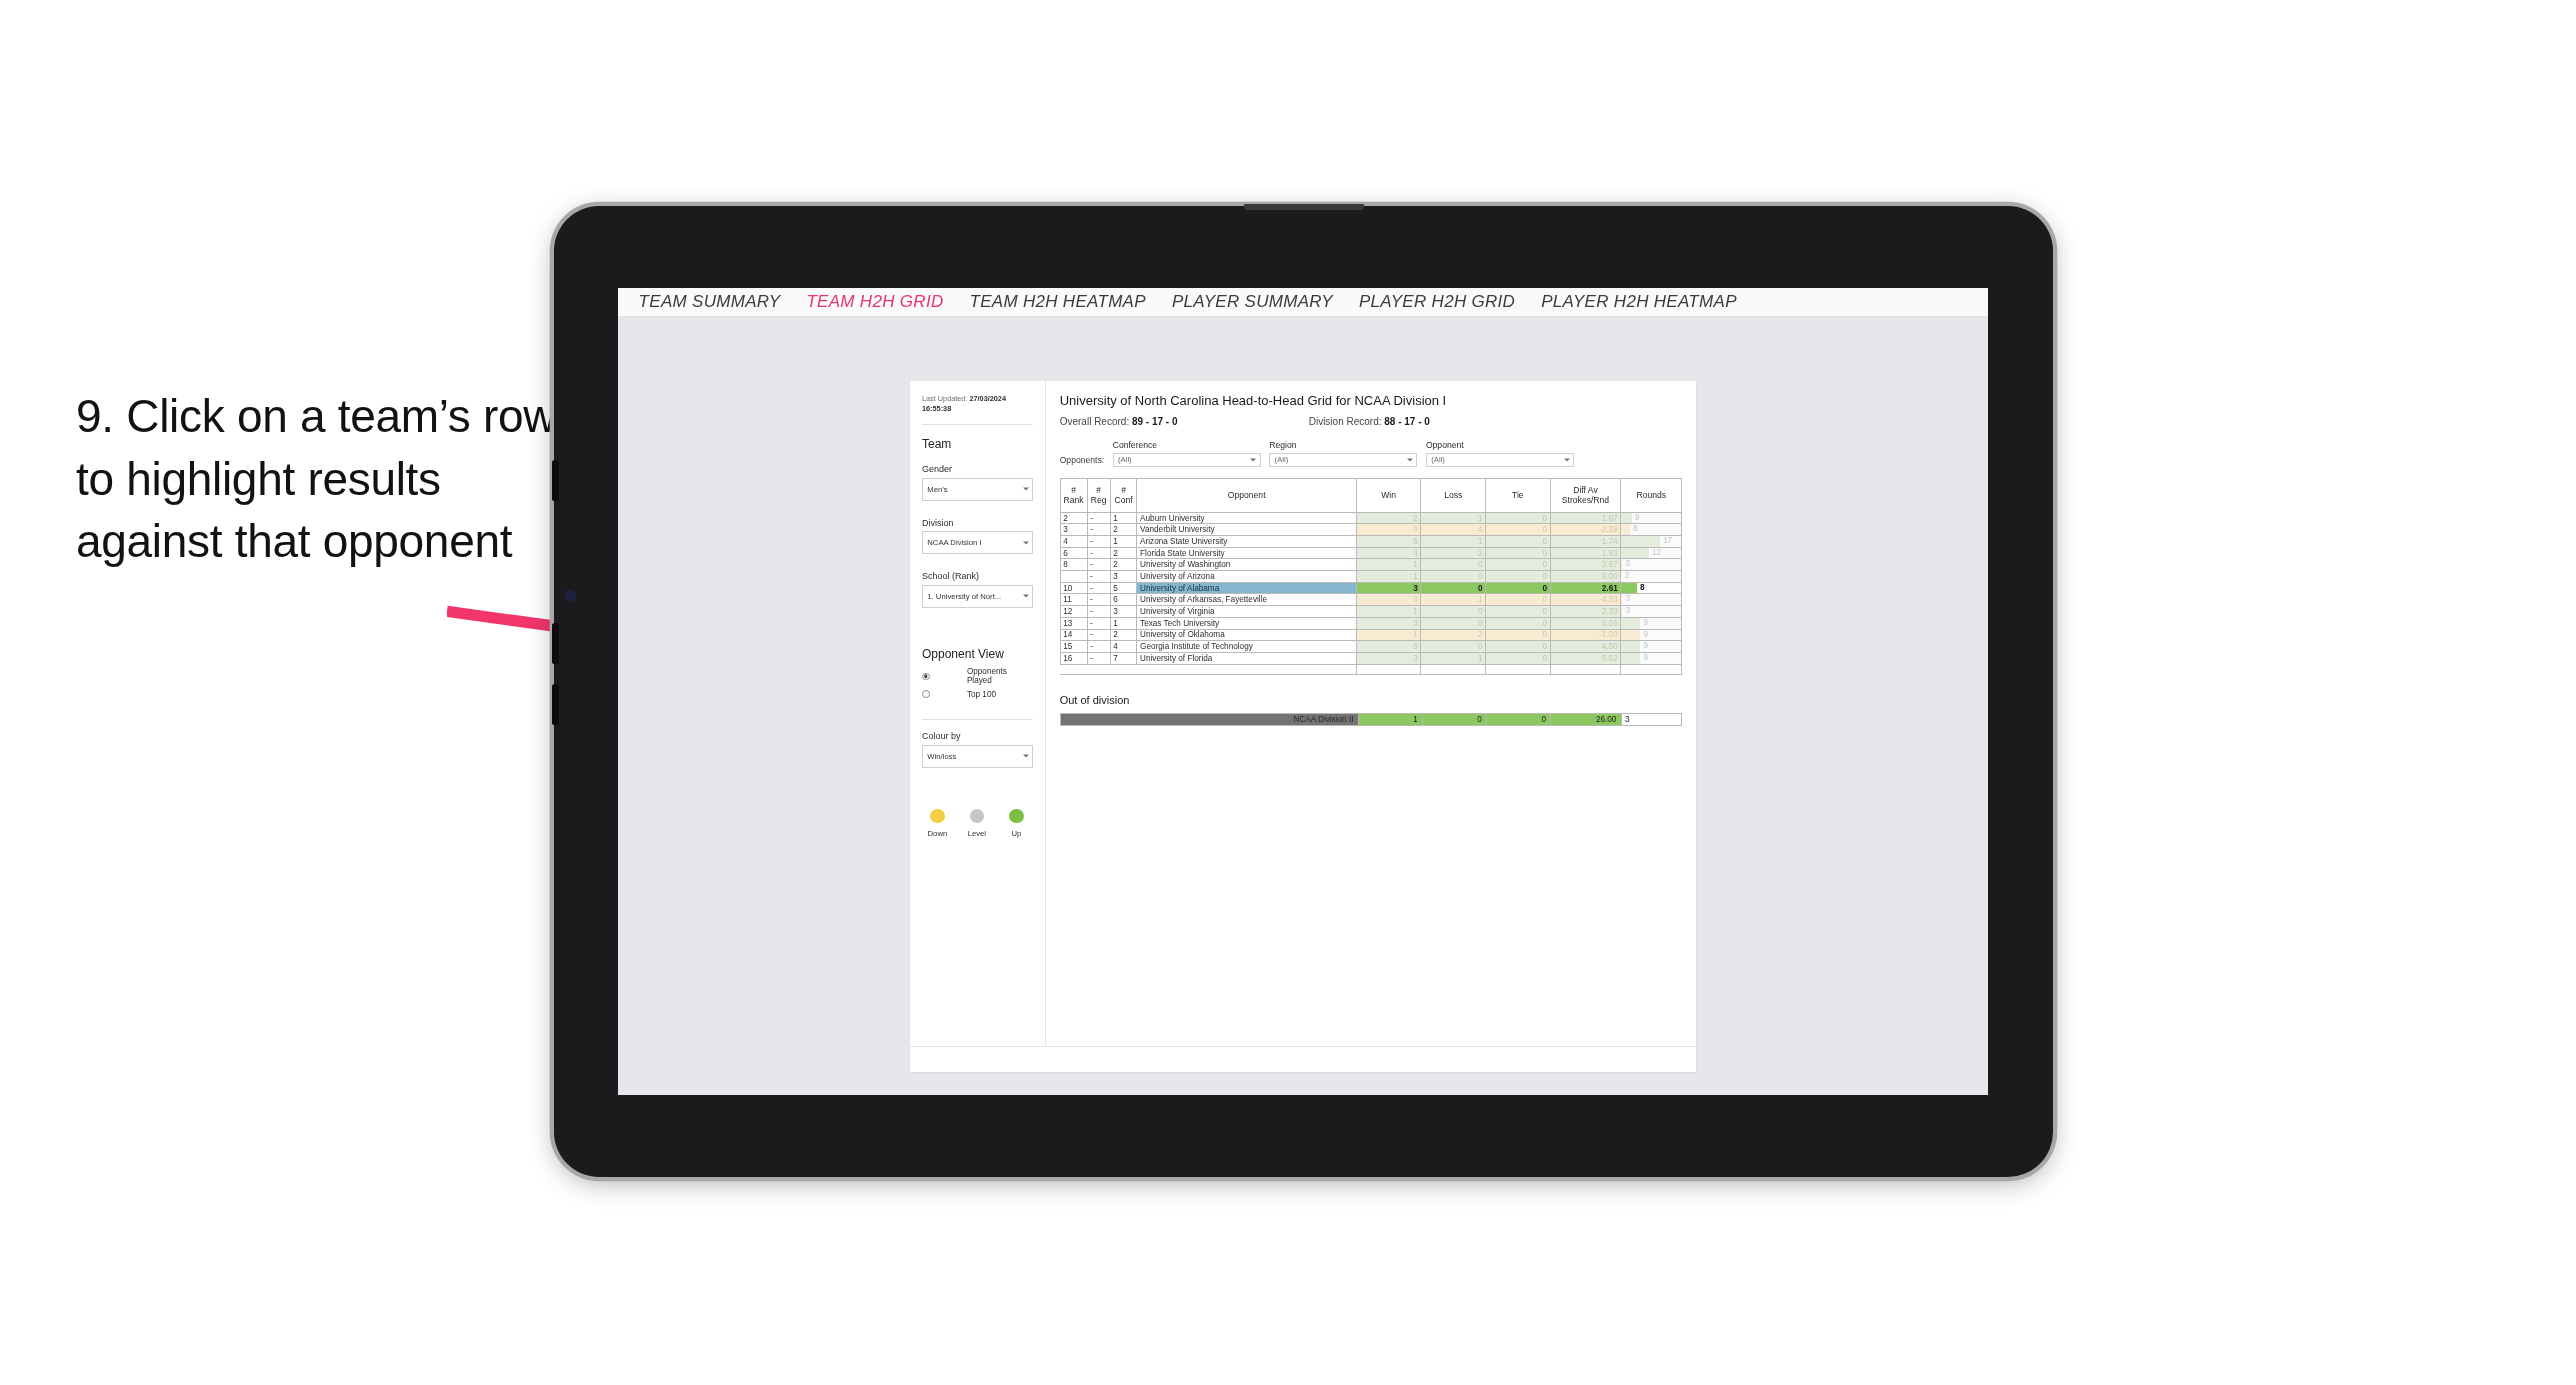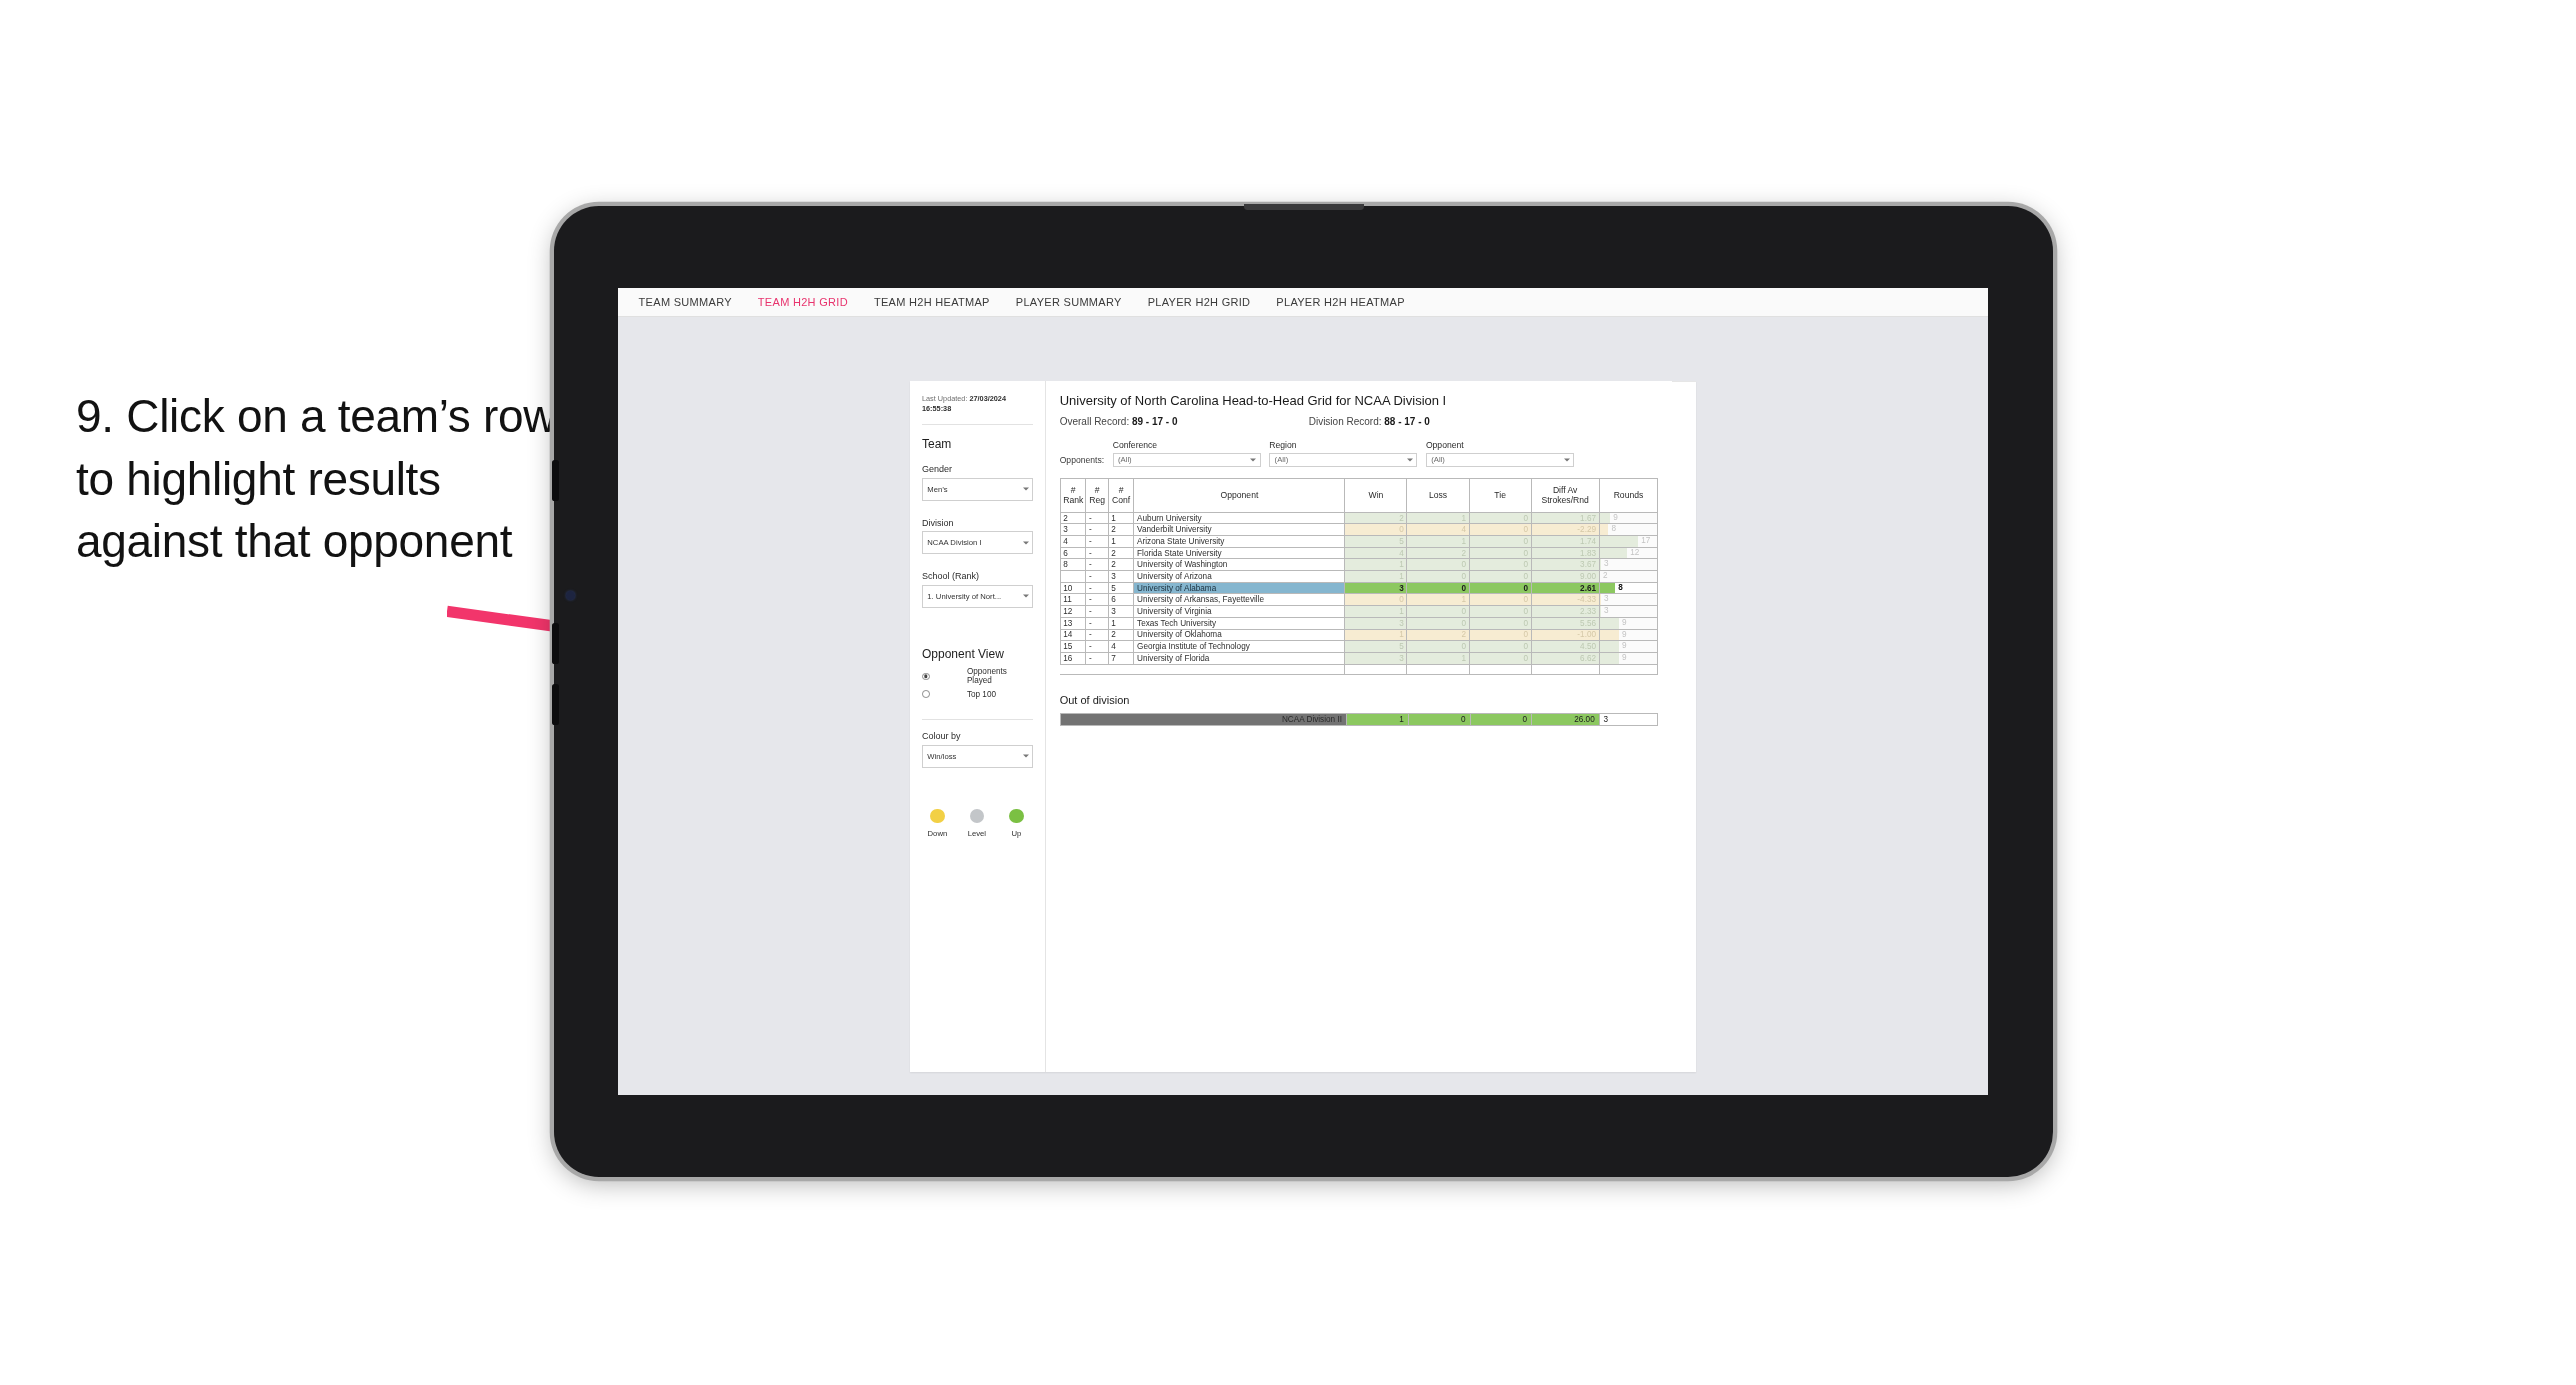--- a/index.html
+++ b/index.html
@@ -121,41 +121,43 @@
   
   #subnav {
     height: 29px;
     background: #fafafa;
     border-bottom: 0.9px solid #e0e0e0;
     display: flex; align-items: center;
     padding-left: 20.6px;
     gap: 26px;
   }
   .subnav-item {
-    font-size: 11px;
+    font-size: 17px;
     color: #3b3b3b;
     letter-spacing: 0.3px;
     cursor: pointer;
     white-space: nowrap;
+    font-style: italic;
   }
   .subnav-item.active { color: #e8336d; }
 
   
   #canvas {
     position: relative;
     height: calc(100% - 76px);
     background: #e6e7eb;
     padding-top: 64px;
   }
   #dash {
     margin: 0 auto;
     width: 786px;
     background: #ffffff;
     box-shadow: 0 0.9px 1.7px rgba(0,0,0,0.08);
     display: flex;
+    flex-direction: column;
     height: 691px;
   }
   #dash-body { display: flex; flex: 1; min-height: 0; }
 
   
   #filters {
     width: 136px;
     border-right: 0.9px solid #e4e4e4;
     padding: 13px 12px 8.6px 12px;
     display: flex; flex-direction: column;

